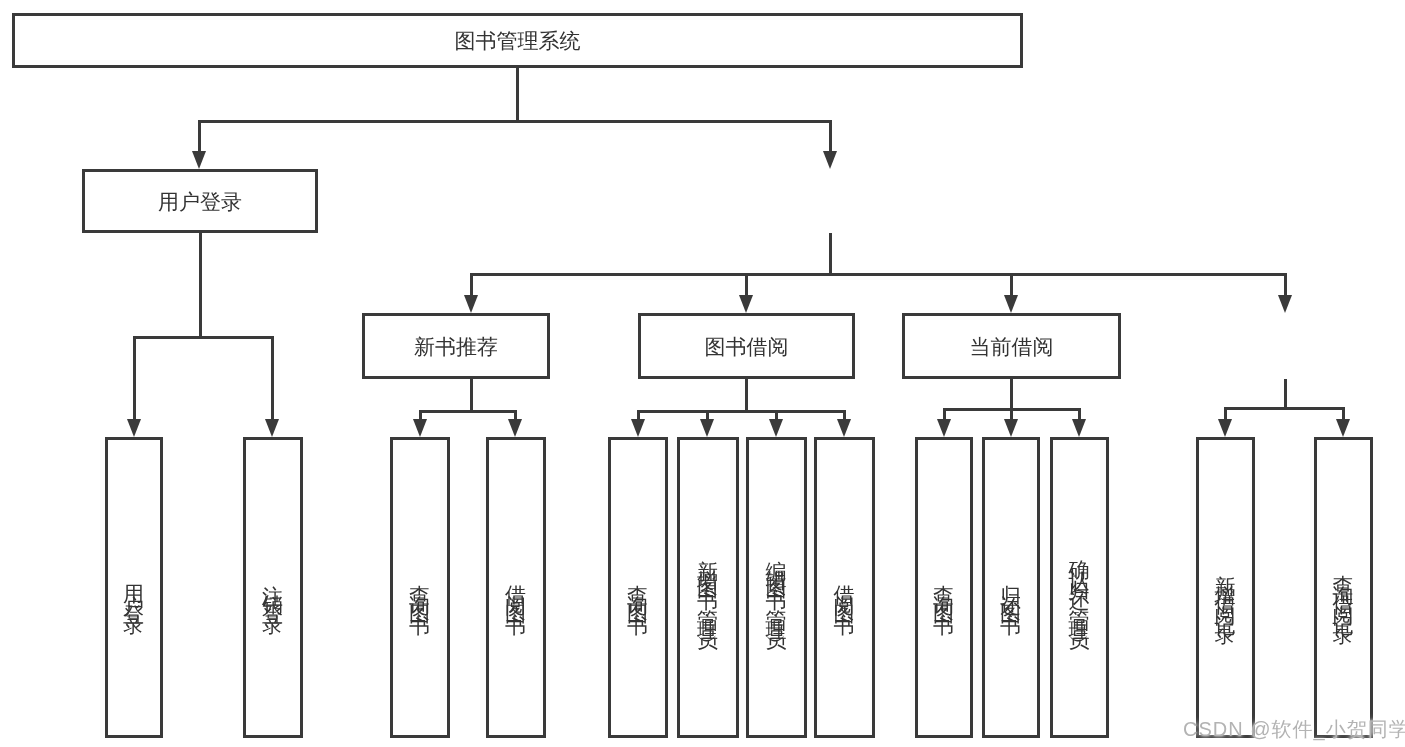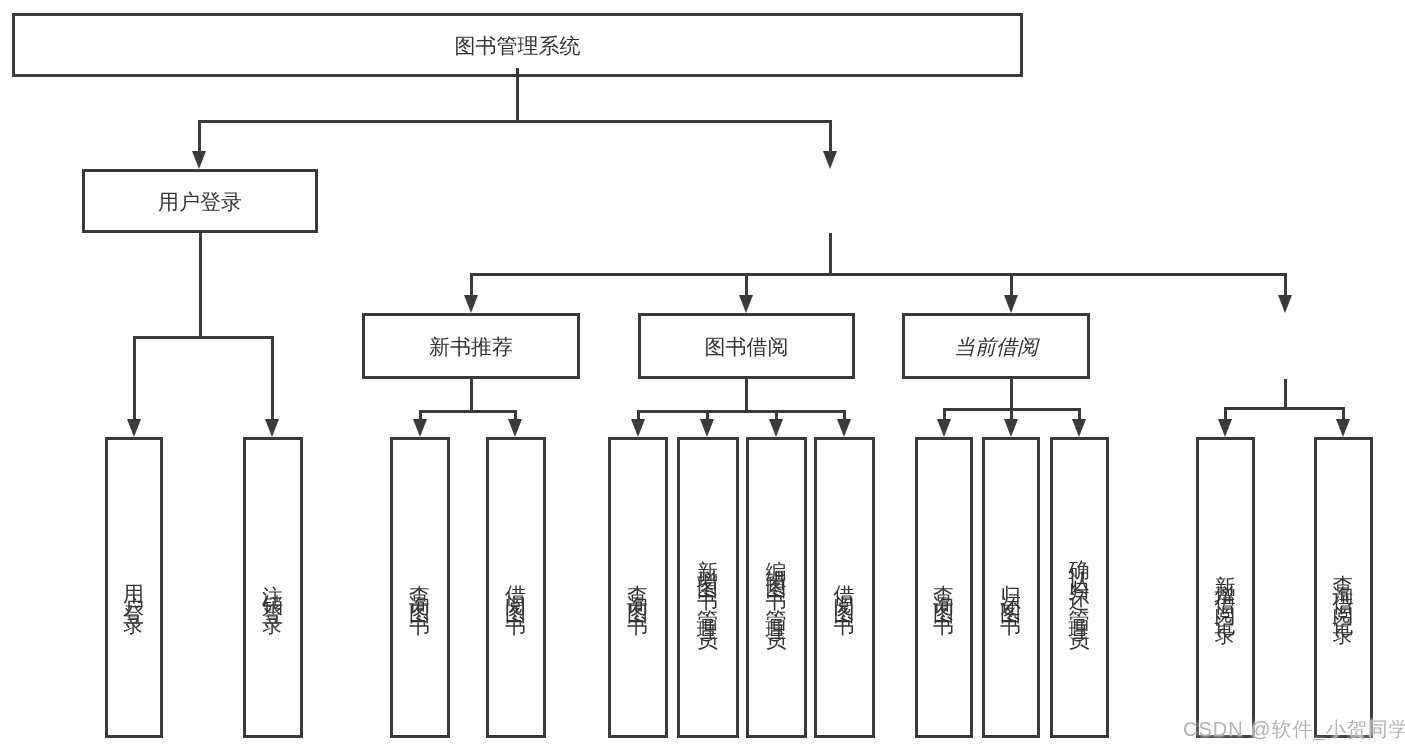--- a/index.html
+++ b/index.html
@@ -60,21 +60,21 @@
     z-index: 10;
     text-shadow: 0 0 3px #ffffff, 0 0 6px #ffffff;
     white-space: nowrap;
   }
 </style>
 </head>
 <body>
 
 <div id="canvas">
 
-  <div class="node" style="left:12px; top:13px; width:1011px; height:64px;">
+  <div class="node" style="left:12px; top:13px; width:1011px; height:55px;">
     <span>图书管理系统</span>
   </div>
 
   <div class="vline" style="left:516px; top:68px; height:52px;"></div>
   <div class="hline" style="left:198px; top:120px; width:634px;"></div>
   <div class="vline" style="left:198px; top:120px; height:33px;"></div>
   <div class="arrowhead" style="left:192px; top:151px;"></div>
   <div class="vline" style="left:829px; top:120px; height:33px;"></div>
   <div class="arrowhead" style="left:823px; top:151px;"></div>
 
@@ -93,27 +93,27 @@
   <div class="hline" style="left:470px; top:273px; width:816px;"></div>
   <div class="vline" style="left:470px; top:273px; height:25px;"></div>
   <div class="arrowhead" style="left:464px; top:295px;"></div>
   <div class="vline" style="left:745px; top:273px; height:25px;"></div>
   <div class="arrowhead" style="left:739px; top:295px;"></div>
   <div class="vline" style="left:1010px; top:273px; height:25px;"></div>
   <div class="arrowhead" style="left:1004px; top:295px;"></div>
   <div class="vline" style="left:1284px; top:273px; height:25px;"></div>
   <div class="arrowhead" style="left:1278px; top:295px;"></div>
 
-  <div class="node" style="left:362px; top:313px; width:218px; height:66px;">
+  <div class="node" style="left:362px; top:313px; width:188px; height:66px;">
     <span>新书推荐</span>
   </div>
   <div class="node" style="left:638px; top:313px; width:217px; height:66px;">
     <span>图书借阅</span>
   </div>
-  <div class="node" style="left:902px; top:313px; width:188px; height:66px;font-style:italic;">
+  <div class="node" style="left:902px; top:313px; width:219px; height:66px;">
     <span>当前借阅</span>
   </div>
 
   <div class="vline" style="left:470px; top:379px; height:34px;"></div>
   <div class="hline" style="left:419px; top:410px; width:98px;"></div>
   <div class="vline" style="left:419px; top:410px; height:12px;"></div>
   <div class="arrowhead" style="left:413px; top:419px;"></div>
   <div class="vline" style="left:514px; top:410px; height:12px;"></div>
   <div class="arrowhead" style="left:508px; top:419px;"></div>
 

